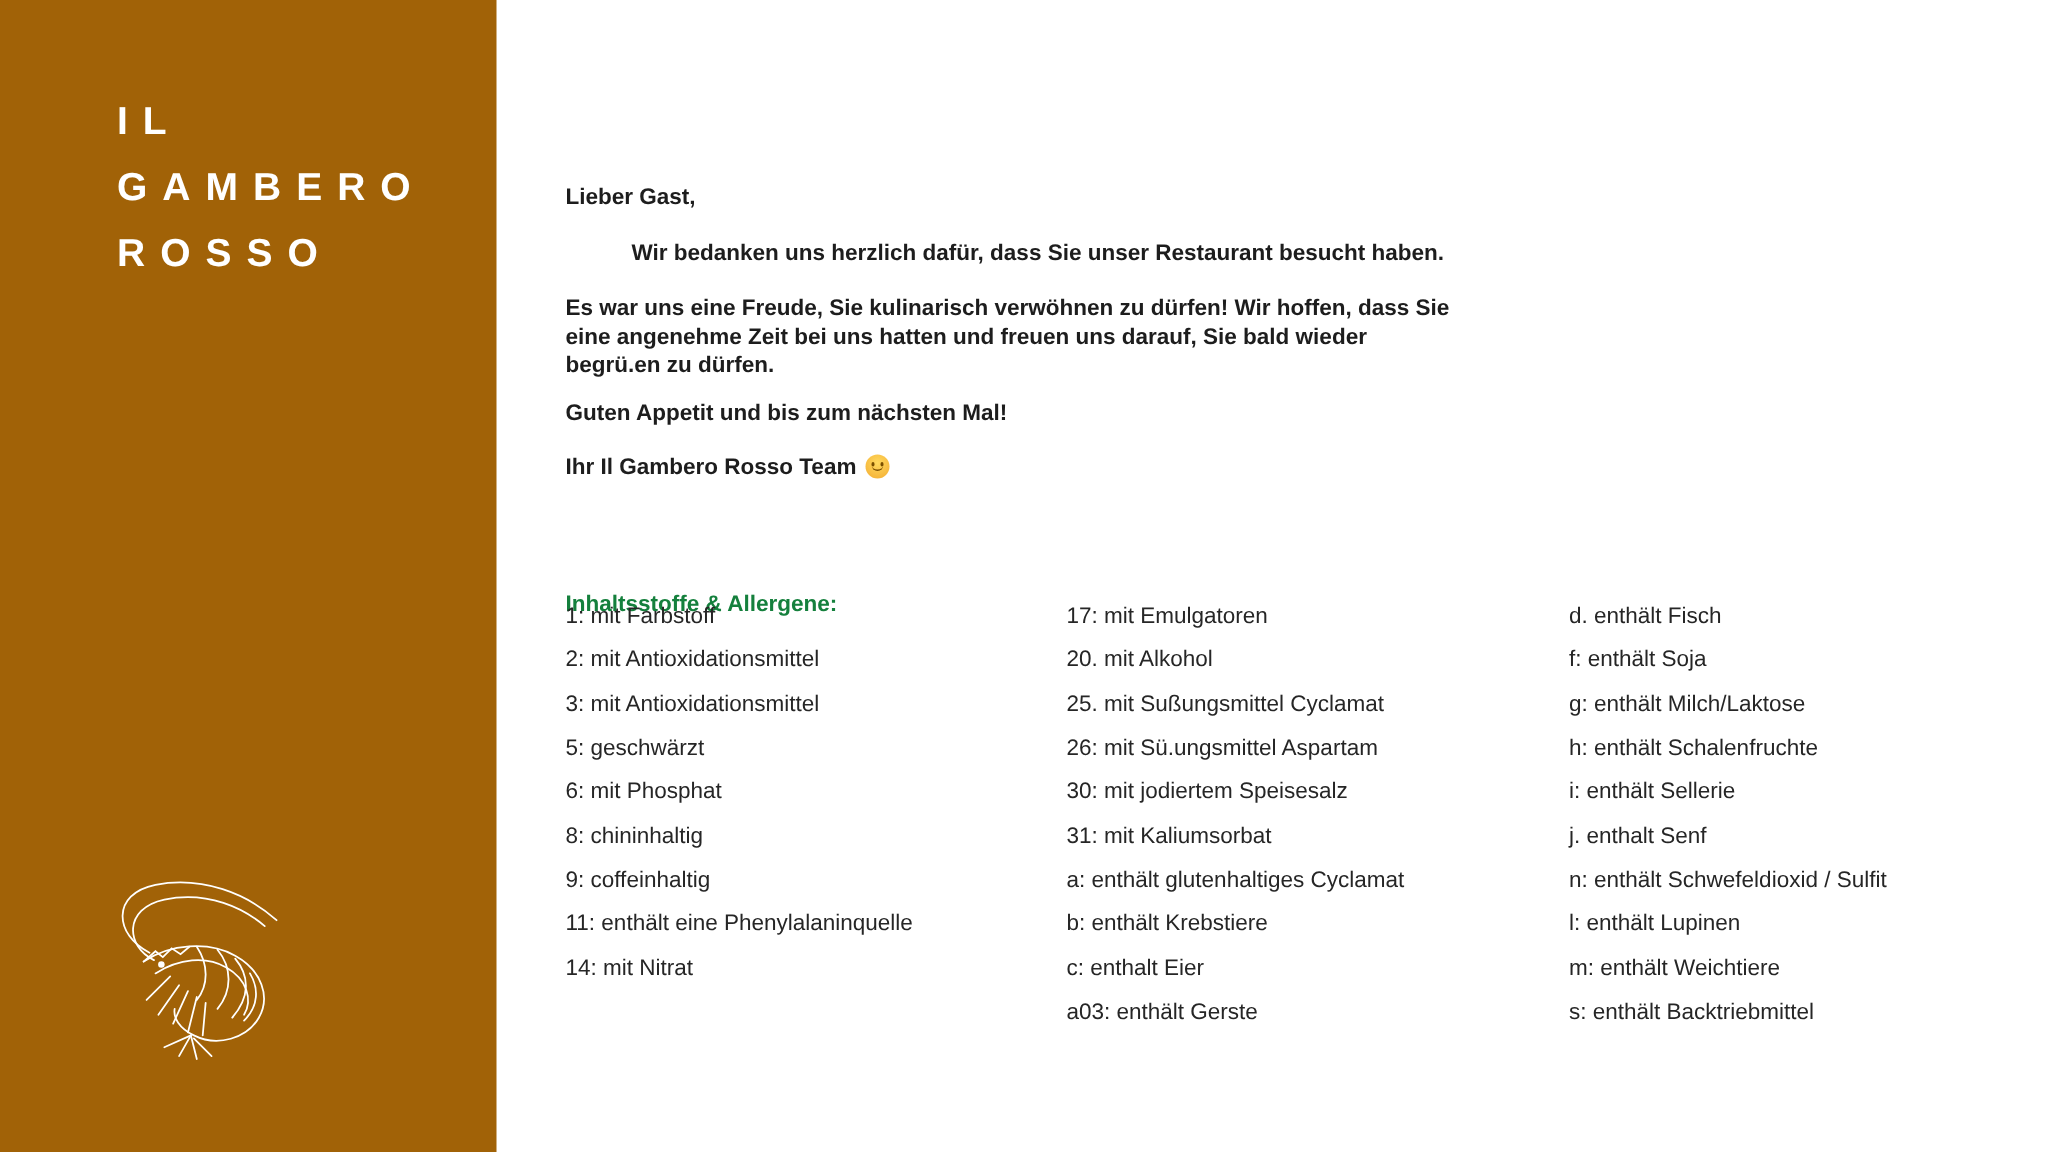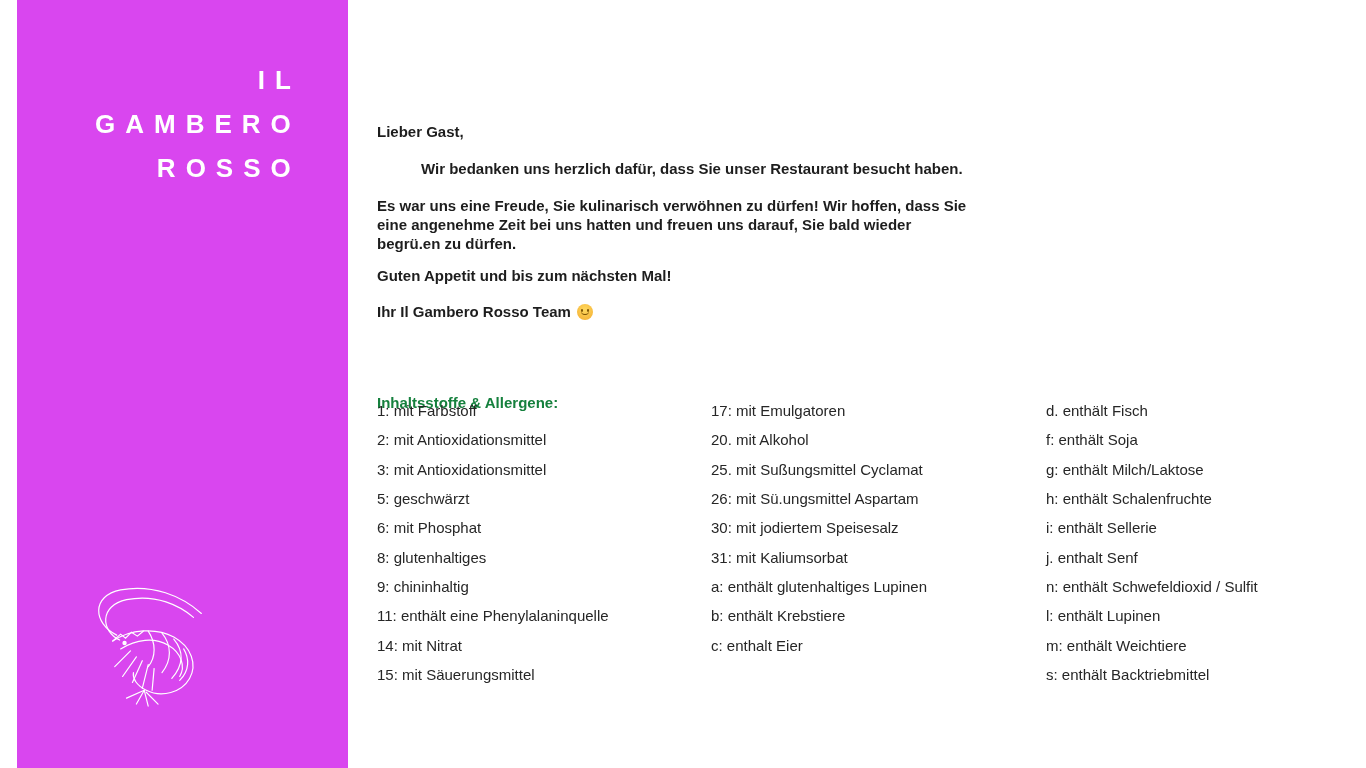--- a/index.html
+++ b/index.html
@@ -9,24 +9,23 @@
     position: relative;
     overflow: hidden;
     background: #ffffff;
     font-family: "Liberation Sans", sans-serif;
     -webkit-font-smoothing: antialiased;
   }
 
   
   .sidebar {
     position: absolute;
-    left: 17px; top: 0;
+    left: 0; top: 0;
     width: 331px; height: 768px;
-    background: #d946ef;
-    text-align: right;
+    background: #a16207;
   }
   .logo {
     position: absolute;
     left: 78px; top: 58px;
     color: #ffffff;
     font-size: 26px;
     font-weight: 800;
     letter-spacing: 10px;
     line-height: 44px;
     white-space: nowrap;
@@ -176,37 +175,37 @@
   </p>
 
   <h2 class="allergens-heading">Inhaltsstoffe &amp; Allergene:</h2>
 
   <div class="allergen-col c1">
     <div class="allergen-item">1: mit Farbstoff</div>
     <div class="allergen-item">2: mit Antioxidationsmittel</div>
     <div class="allergen-item">3: mit Antioxidationsmittel</div>
     <div class="allergen-item">5: geschwärzt</div>
     <div class="allergen-item">6: mit Phosphat</div>
-    <div class="allergen-item">8: glutenhaltiges</div>
-    <div class="allergen-item">9: chininhaltig</div>
+    <div class="allergen-item">8: chininhaltig</div>
+    <div class="allergen-item">9: coffeinhaltig</div>
     <div class="allergen-item">11: enthält eine Phenylalaninquelle</div>
     <div class="allergen-item">14: mit Nitrat</div>
-    <div class="allergen-item">15: mit Säuerungsmittel</div>
   </div>
 
   <div class="allergen-col c2">
     <div class="allergen-item">17: mit Emulgatoren</div>
     <div class="allergen-item">20. mit Alkohol</div>
     <div class="allergen-item">25. mit Sußungsmittel Cyclamat</div>
     <div class="allergen-item">26: mit Sü.ungsmittel Aspartam</div>
     <div class="allergen-item">30: mit jodiertem Speisesalz</div>
     <div class="allergen-item">31: mit Kaliumsorbat</div>
-    <div class="allergen-item">a: enthält glutenhaltiges Lupinen</div>
+    <div class="allergen-item">a: enthält glutenhaltiges Cyclamat</div>
     <div class="allergen-item">b: enthält Krebstiere</div>
     <div class="allergen-item">c: enthalt Eier</div>
+    <div class="allergen-item">a03: enthält Gerste</div>
   </div>
 
   <div class="allergen-col c3">
     <div class="allergen-item">d. enthält Fisch</div>
     <div class="allergen-item">f: enthält Soja</div>
     <div class="allergen-item">g: enthält Milch/Laktose</div>
     <div class="allergen-item">h: enthält Schalenfruchte</div>
     <div class="allergen-item">i: enthält Sellerie</div>
     <div class="allergen-item">j. enthalt Senf</div>
     <div class="allergen-item">n: enthält Schwefeldioxid / Sulfit</div>

